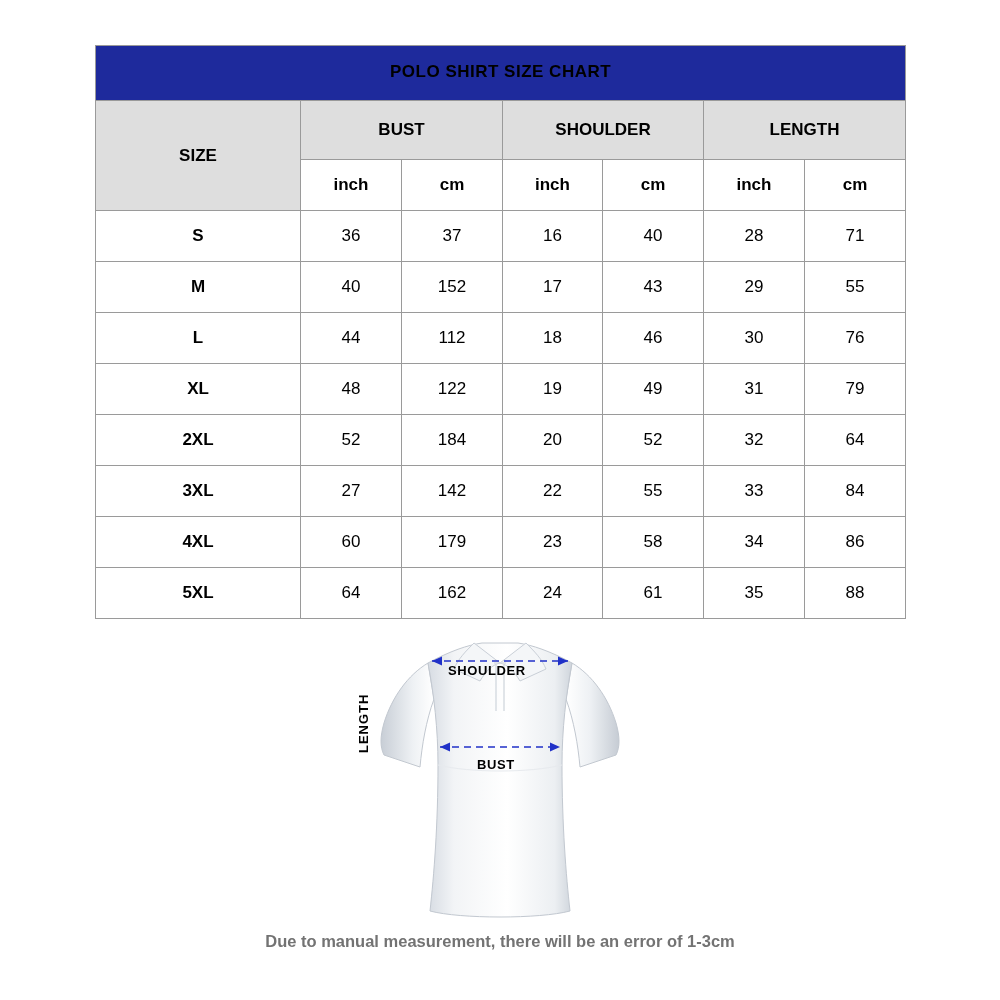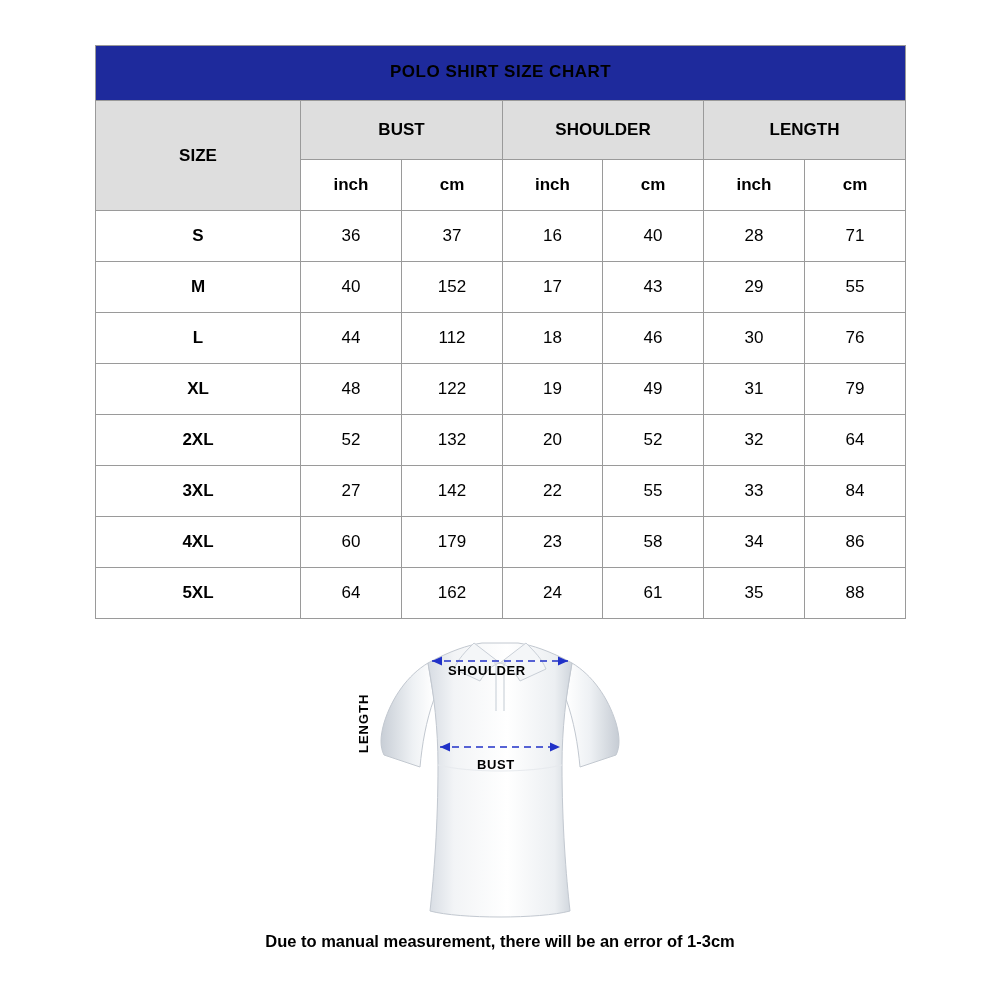--- a/index.html
+++ b/index.html
@@ -115,21 +115,21 @@
     transform: rotate(-90deg);
     transform-origin: left top;
     white-space: nowrap;
   }
   .note {
     position: absolute;
     left: 0;
     top: 932px;
     width: 1000px;
     text-align: center;
-    color: #000000;
+    color: #737373;
     font-weight: bold;
     font-size: 16.5px;
   }
 </style>
 </head>
 <body>
 
 <div class="page">
 
   <div class="chart-wrap">
@@ -195,21 +195,21 @@
           <td class="val">48</td>
           <td class="val">122</td>
           <td class="val">19</td>
           <td class="val">49</td>
           <td class="val">31</td>
           <td class="val">79</td>
         </tr>
         <tr>
           <td class="size-cell">2XL</td>
           <td class="val">52</td>
-          <td class="val">132</td>
+          <td class="val">184</td>
           <td class="val">20</td>
           <td class="val">52</td>
           <td class="val">32</td>
           <td class="val">64</td>
         </tr>
         <tr>
           <td class="size-cell">3XL</td>
           <td class="val">27</td>
           <td class="val">142</td>
           <td class="val">22</td>

